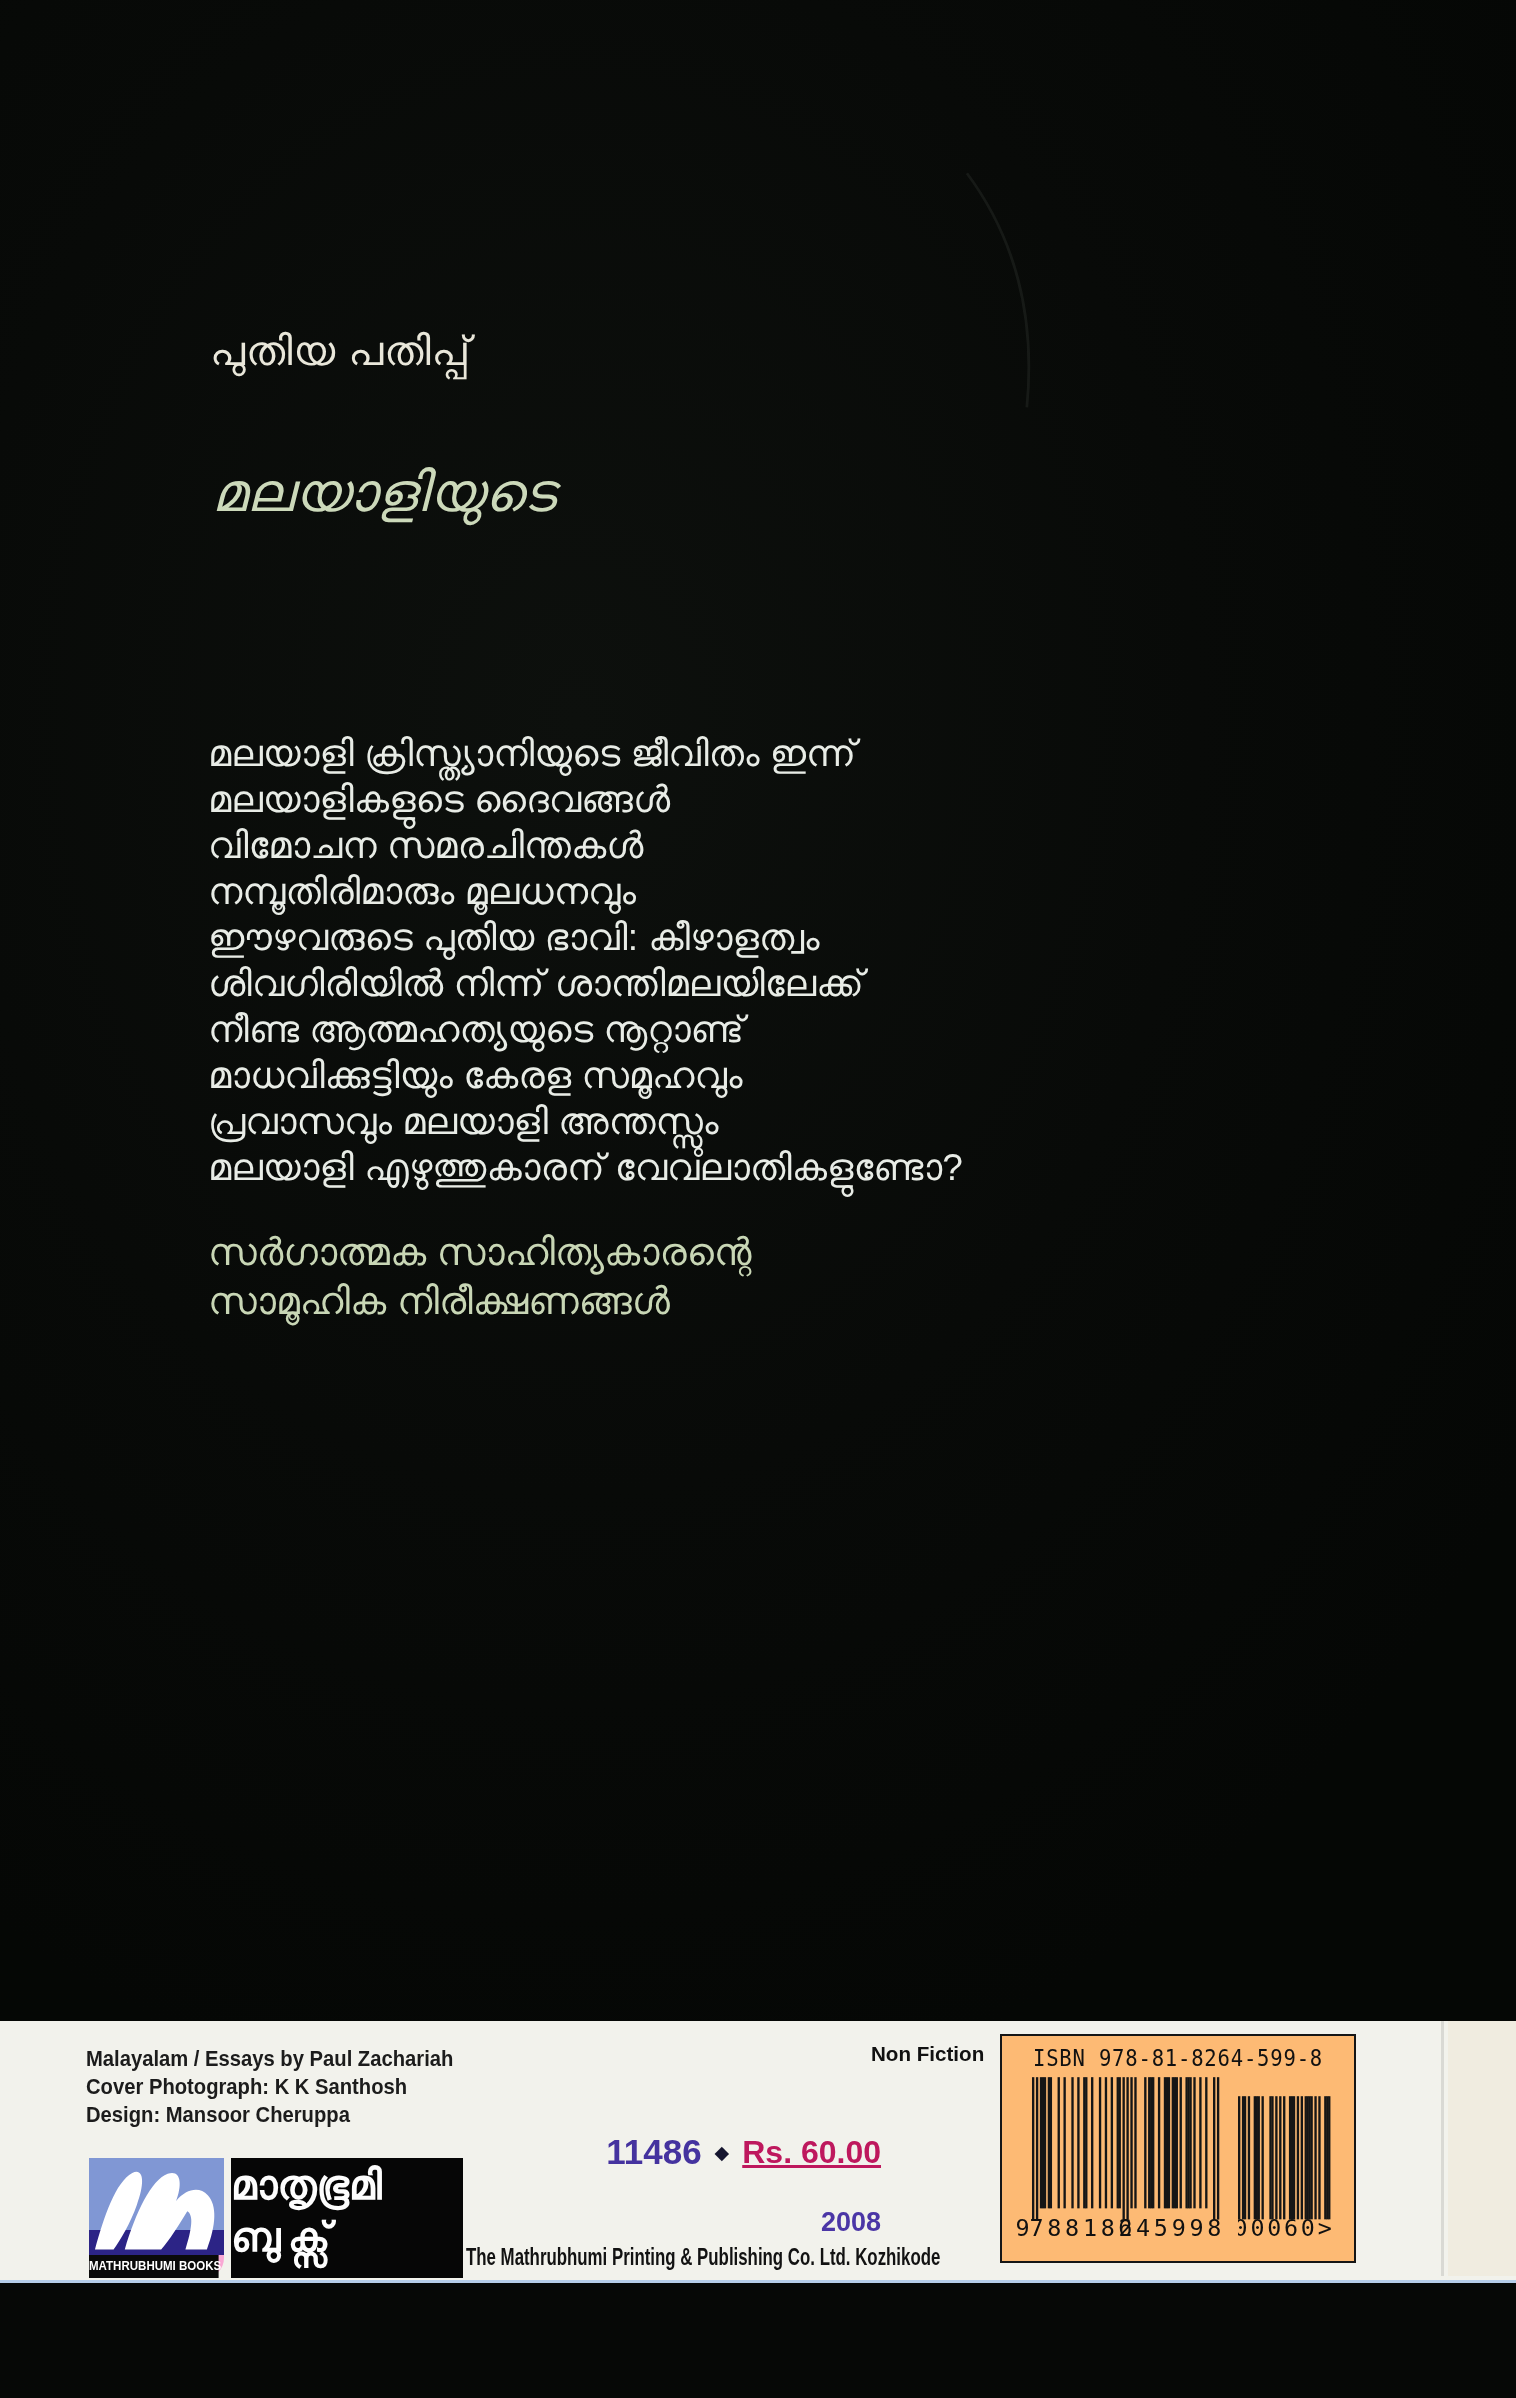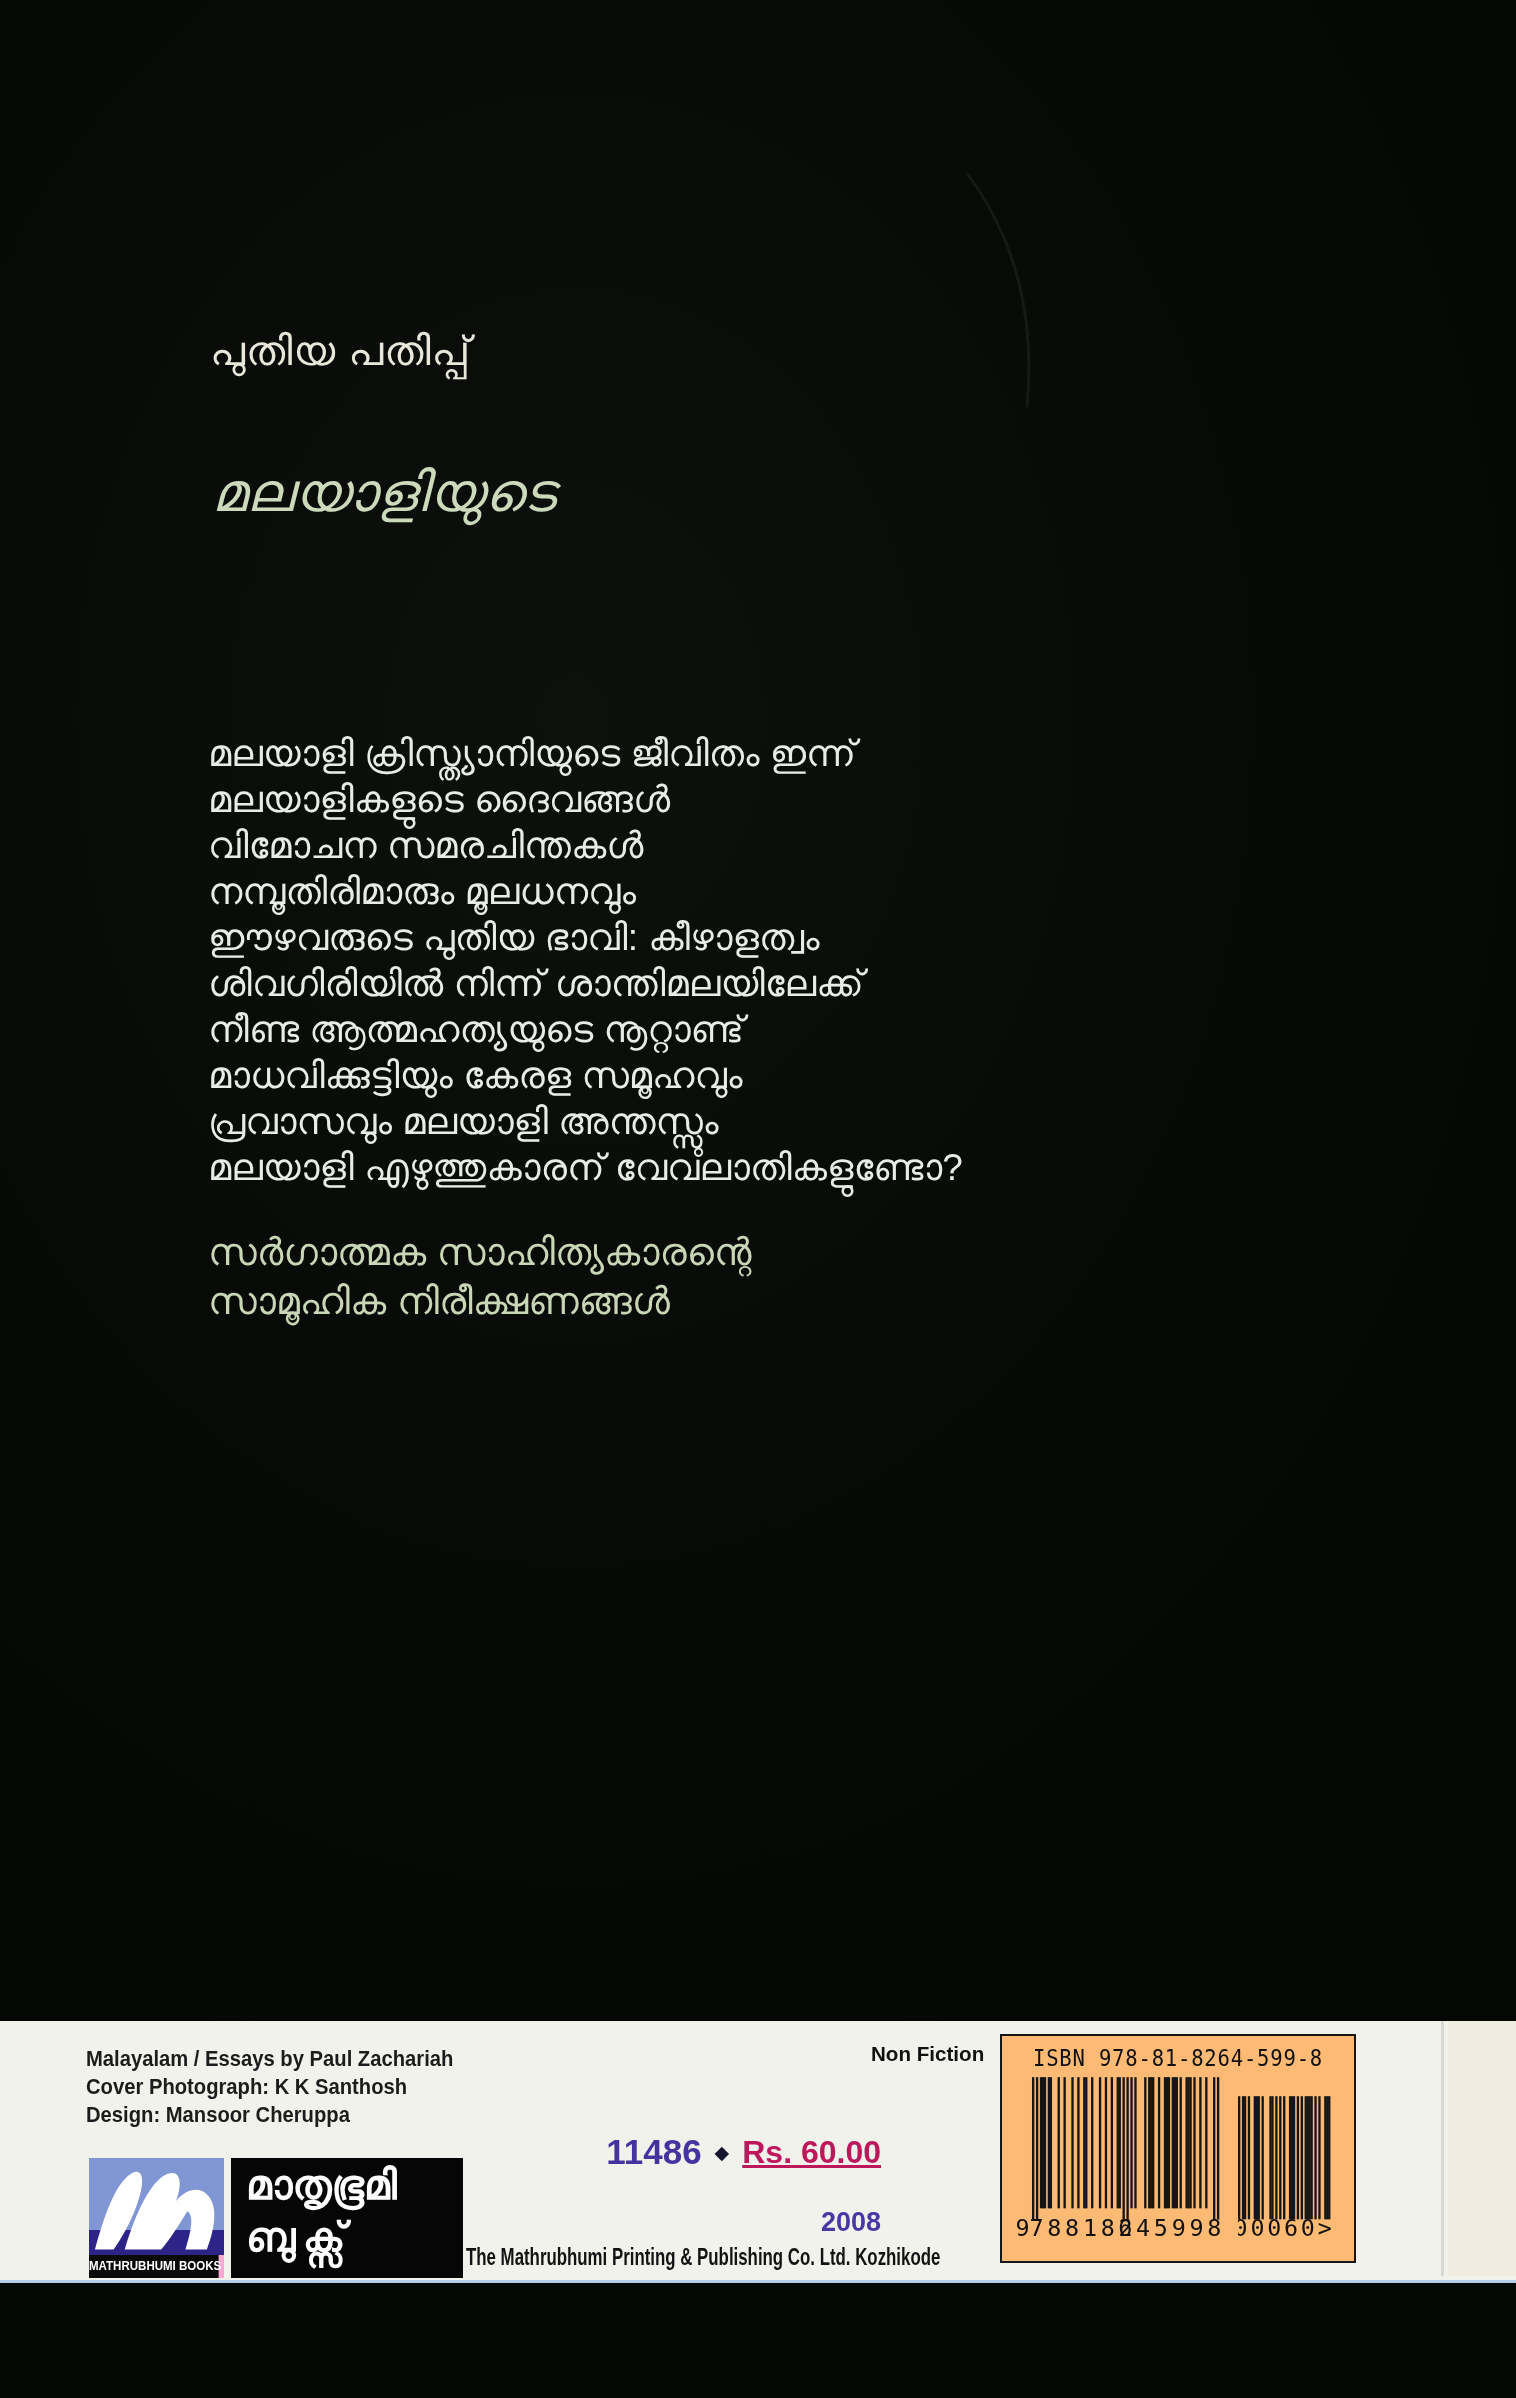--- a/index.html
+++ b/index.html
@@ -25,28 +25,28 @@
   .category{left:871px;top:20.6px;font-size:20.6px;font-weight:700;color:#111;}
   .pricing{right:636px;top:111px;display:flex;align-items:center;gap:13px;}
   .code-num{font-size:35px;font-weight:700;color:#45339f;}
   .diamond{font-size:19px;color:#15152e;}
   .price{font-size:32px;font-weight:700;color:#be185d;text-decoration:underline;}
   .year{right:636px;top:186px;font-size:27px;font-weight:700;color:#4b36a6;}
   .publine{left:466px;top:223px;font-size:23.4px;font-weight:700;color:#121212;
            transform:scaleX(.72);transform-origin:left top;white-space:nowrap;}
   
   .logo{left:89px;top:137px;width:375px;height:120px;}
-  .logo-blue{position:absolute;left:0;top:0;width:135px;height:120px;background:#f9a8d4;}
+  .logo-blue{position:absolute;left:0;top:0;width:135px;height:120px;background:#f9a8d4;border-radius:20px;}
   .logo-hill{position:absolute;left:0;top:0;width:135px;height:97px;
              background:linear-gradient(180deg,#8097d4 0%,#8097d4 74%,#2c2486 74%);}
   .logo-strip{position:absolute;left:0;top:97px;width:135px;height:22.5px;background:#0a0a0a;
               color:#fff;font-size:12px;font-weight:700;line-height:22.5px;text-align:center;
               transform:scaleX(.96);transform-origin:left top;white-space:nowrap;}
   .logo-black{position:absolute;left:142px;top:0;width:232px;height:120px;background:#060606;
-              color:#fdfdfd;padding-left:15px;box-sizing:border-box;}
+              color:#fdfdfd;box-sizing:border-box;}
   .logo-ml1{font-size:41px;font-weight:700;line-height:54px;}
   .logo-ml2{font-size:41px;font-weight:700;line-height:51px;letter-spacing:7.5px;}
   
   .barcode-box{left:1000px;top:13px;width:356px;height:229px;background:#fdba74;
                border:2.8px solid #161616;box-sizing:border-box;}
   .isbn{position:absolute;left:0;top:7.5px;width:100%;text-align:center;
         font-family:"DejaVu Sans Mono","Liberation Mono",monospace;font-size:23.4px;color:#111;
         transform:scaleX(.88);transform-origin:center top;white-space:nowrap;letter-spacing:0.9px;}
   #ean13{position:absolute;left:15px;top:41px;}
   #ean5{position:absolute;left:236px;top:41px;}

